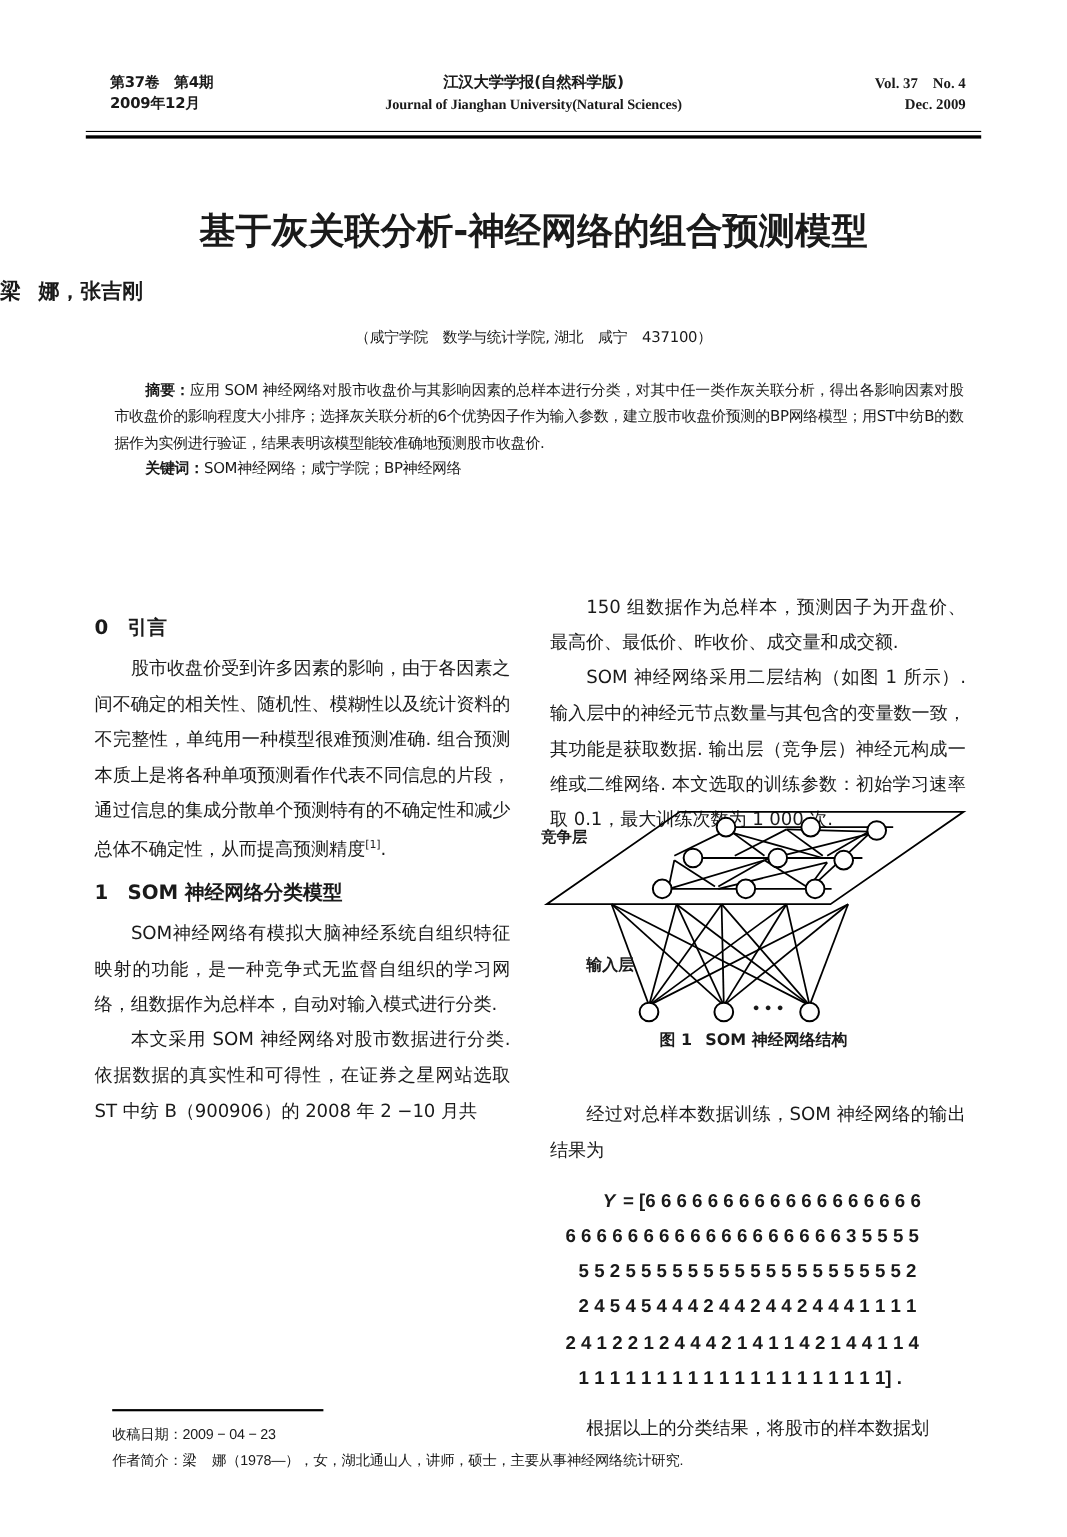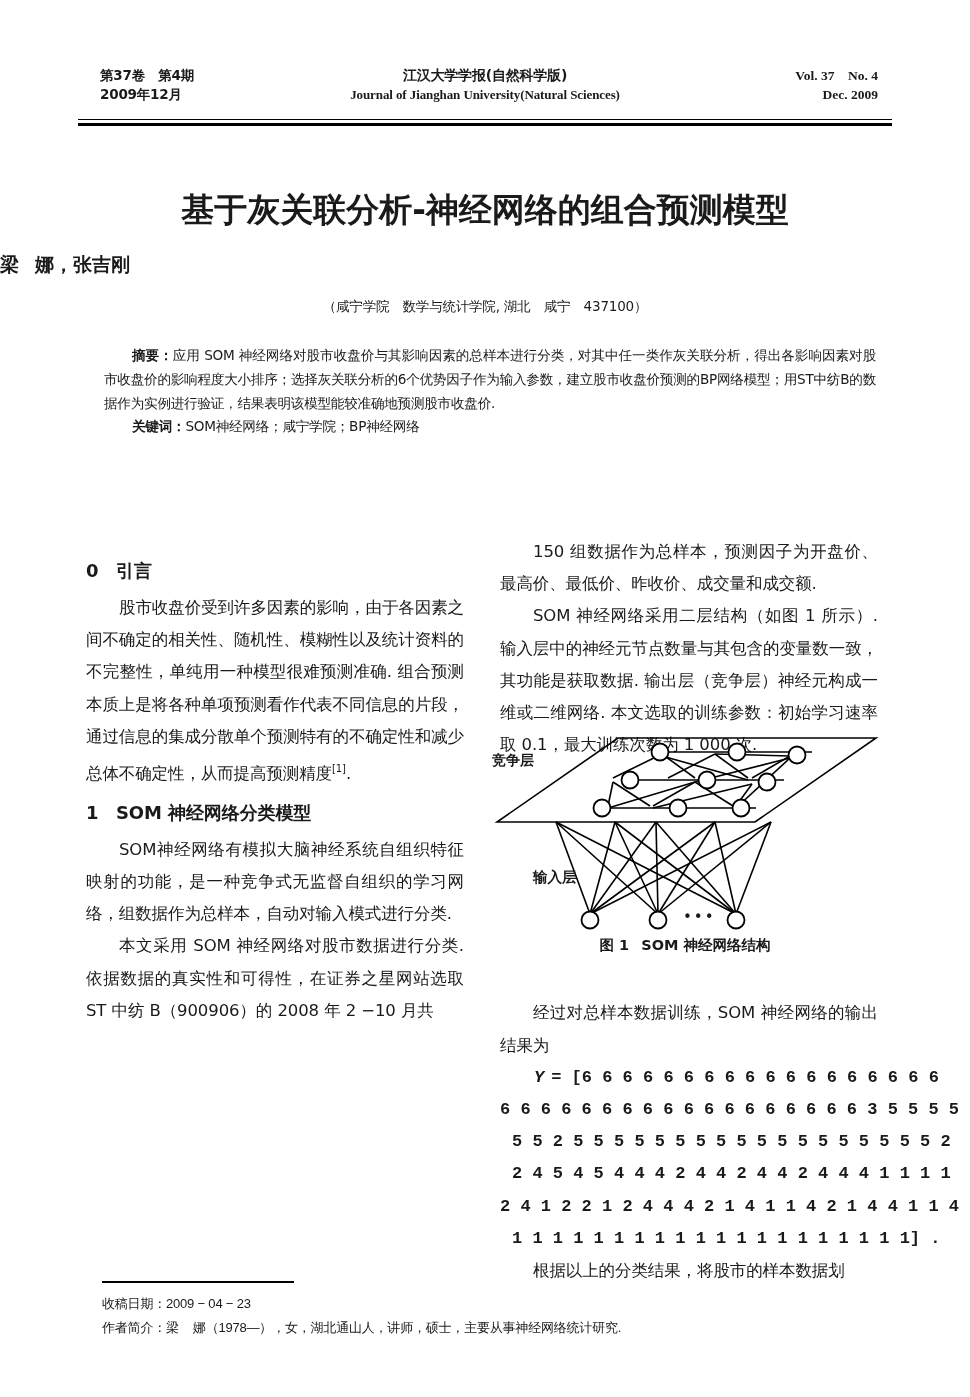--- a/index.html
+++ b/index.html
@@ -184,22 +184,22 @@
     width: 390px;
     text-align: center;
     font-size: 14.5px;
     font-weight: bold;
     font-family: "DejaVu Sans", "Liberation Sans", sans-serif;
   }
   .fig-caption .gapc { display: inline-block; width: 12px; }
 
   
   .matrix {
-    margin: 0;
-    font-family: Liberation Mono, monospace;
+    margin: 14px;
+    font-family: Liberation Sans, sans-serif;
     font-size: 17px;
     line-height: 32.2px;
     font-weight: bold;
     letter-spacing: 0px;
   }
   .mrow { white-space: nowrap; }
   .mrow.r0 { padding-left: 34px; }
   .mrow.r2 { padding-left: 12px; }
   .mrow.r7 { padding-left: 12px; }
   .yvar { font-style: italic; font-weight: bold; }

